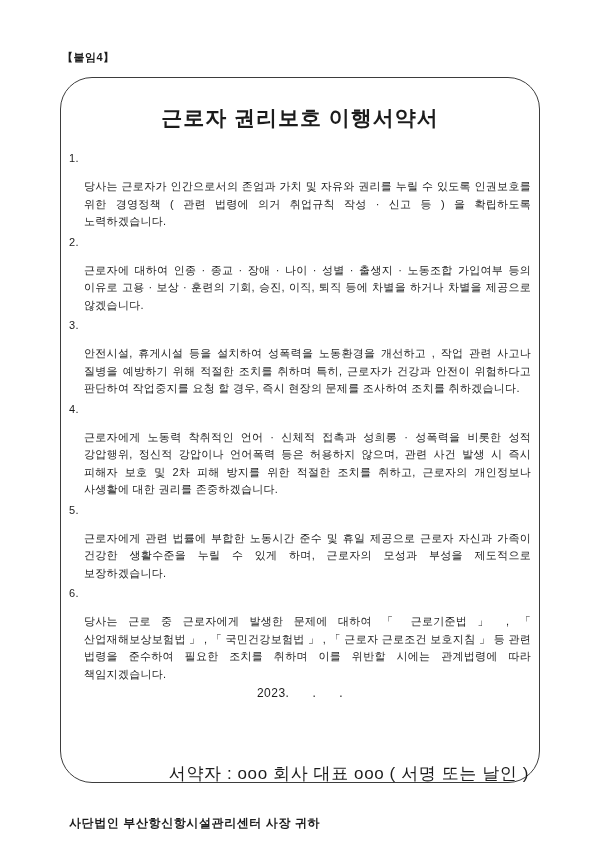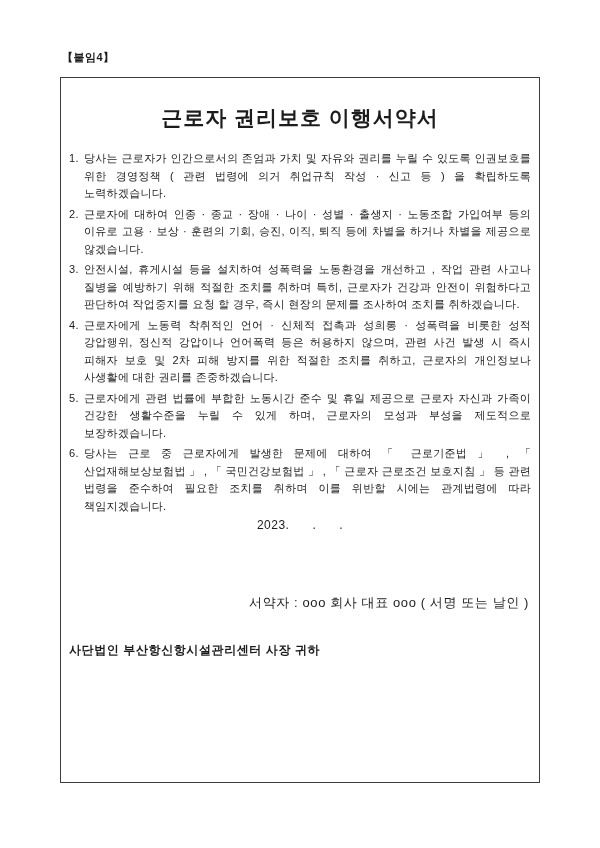--- a/index.html
+++ b/index.html
@@ -1,15 +1,15 @@
 <!DOCTYPE html>
 <html><head>
 <meta charset="utf-8">
 <style>
-  * { margin: 0; padding: 0; box-sizing: border-box; }
+  * { margin: 0; padding: 0; box-sizing: border-box; border-radius: 32px; }
   html, body { background: #ffffff; }
   body {
     width: 600px;
     height: 848px;
     font-family: "Liberation Sans", "DejaVu Sans", sans-serif;
     color: #1c1c1c;
     position: relative;
     overflow: hidden;
   }
   .page {
@@ -61,31 +61,32 @@
     letter-spacing: 0.3px;
     margin-bottom: 3px;
   }
   .pledge-num {
     flex: 0 0 15px;
   }
   .pledge-text {
     flex: 1;
     text-align: justify;
     word-break: keep-all;
+    margin-top: 28px;
   }
   .doc-date {
     text-align: center;
     font-size: 12px;
     letter-spacing: 0.5px;
     white-space: pre;
   }
   .doc-signer {
     margin-top: 62px;
     text-align: right;
-    font-size: 13px;
+    font-size: 17px;
     letter-spacing: 0.6px;
     padding-right: 2px;
     white-space: pre;
   }
   .doc-addressee {
     margin-top: 30px;
     font-size: 12px;
     font-weight: bold;
     letter-spacing: 0.6px;
   }

